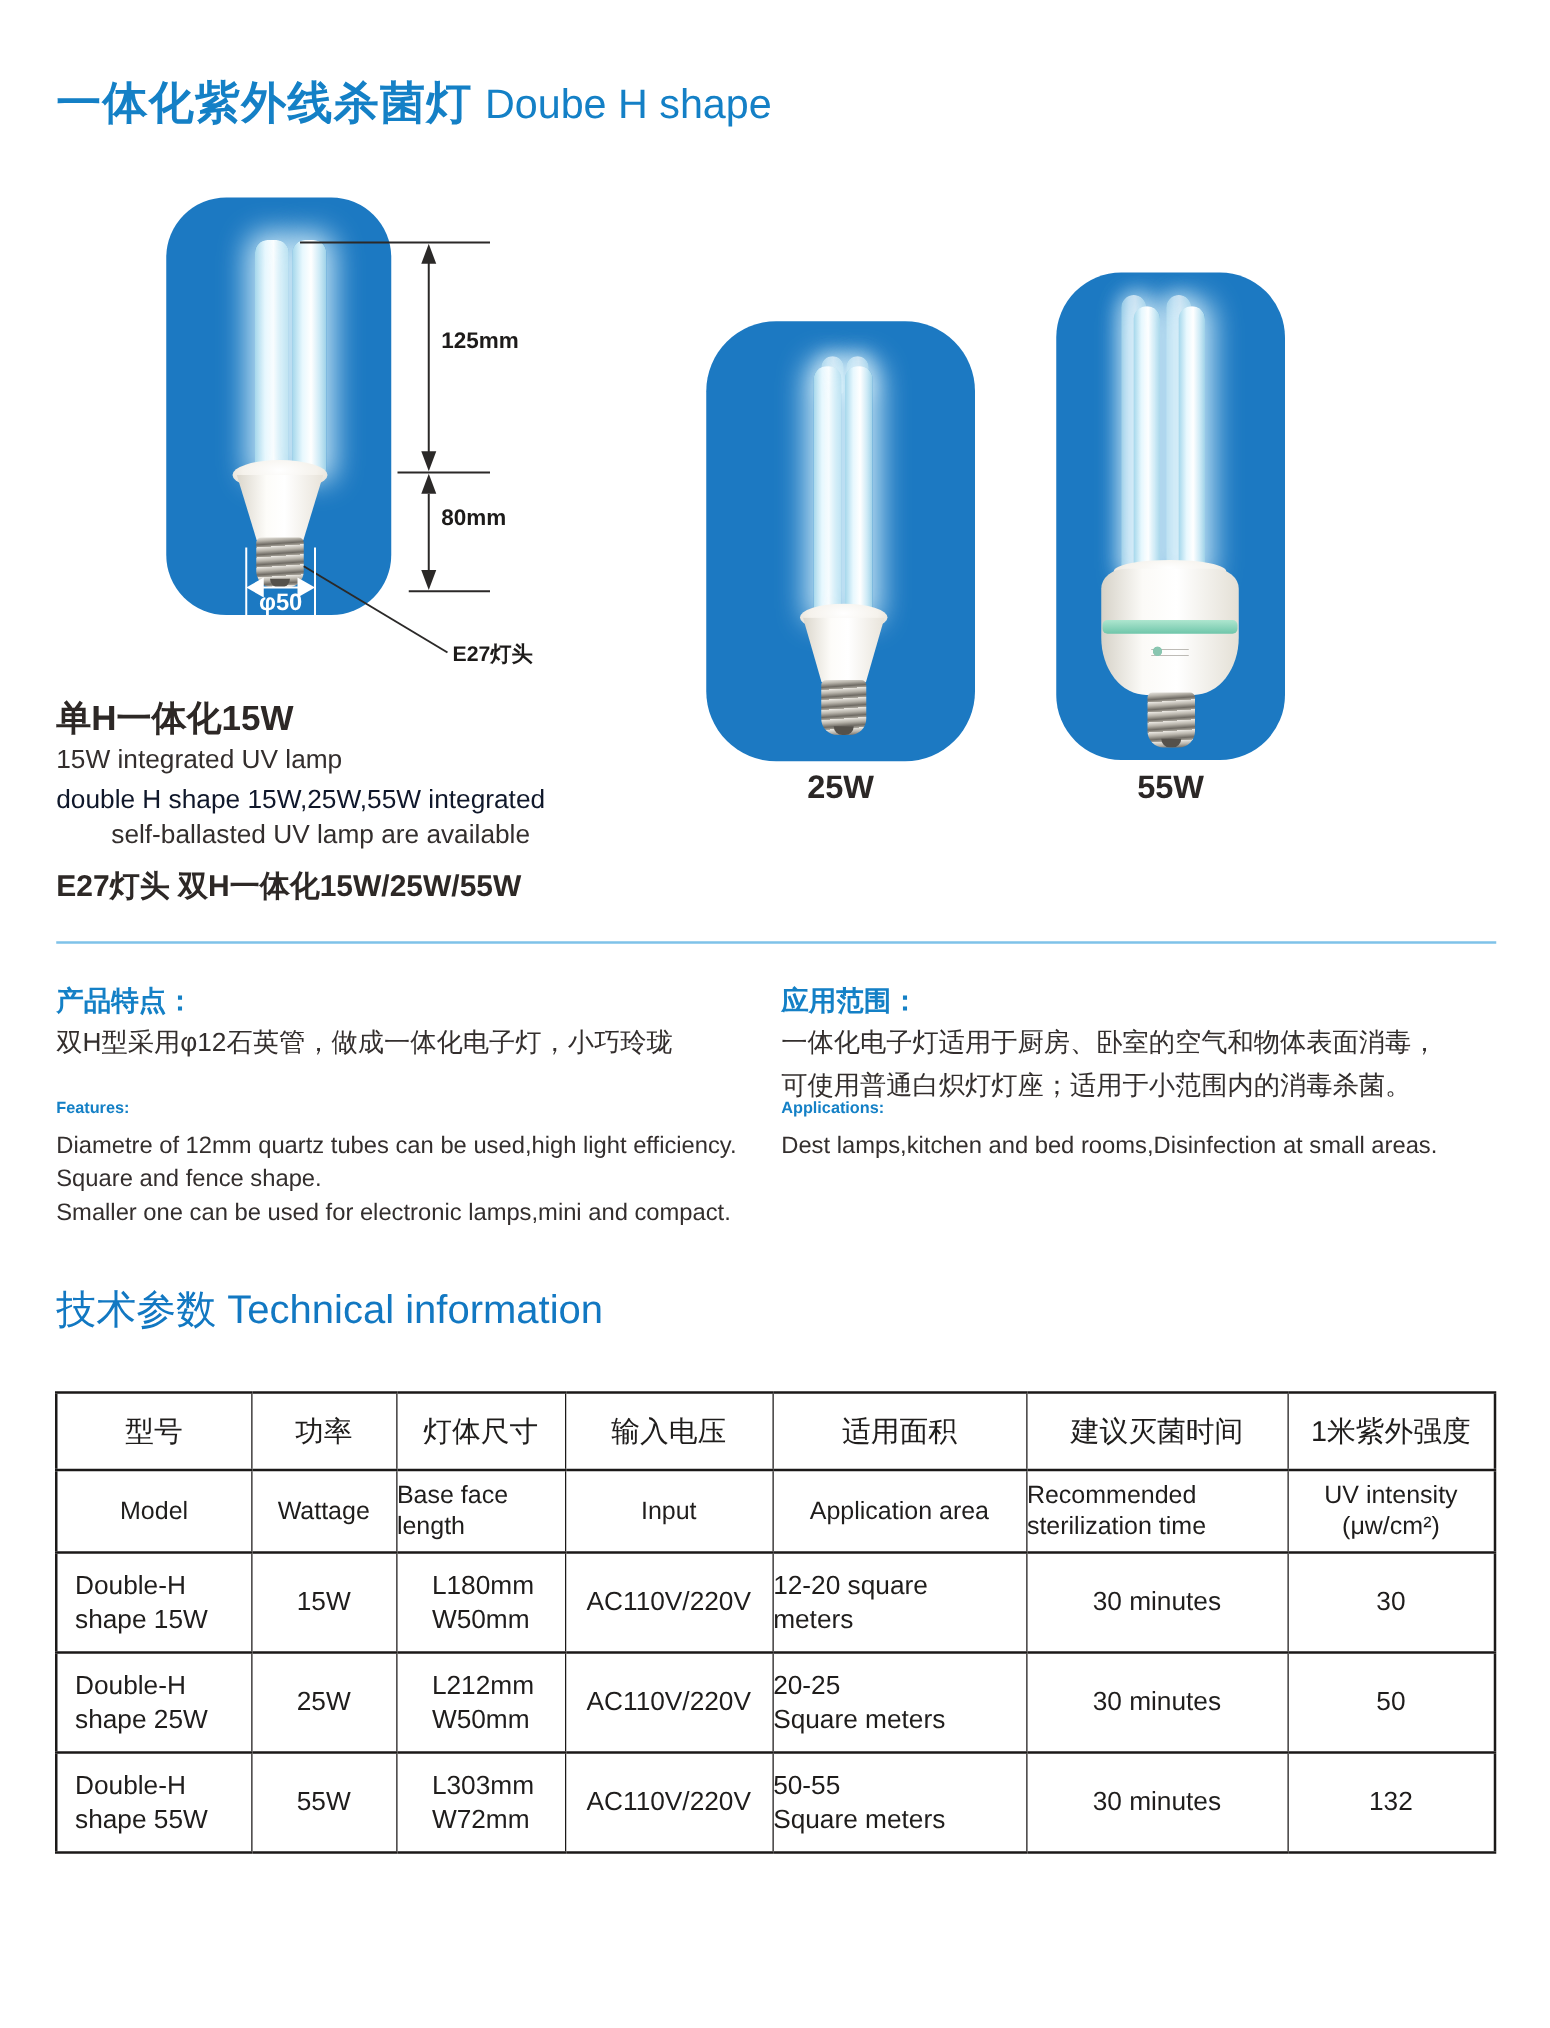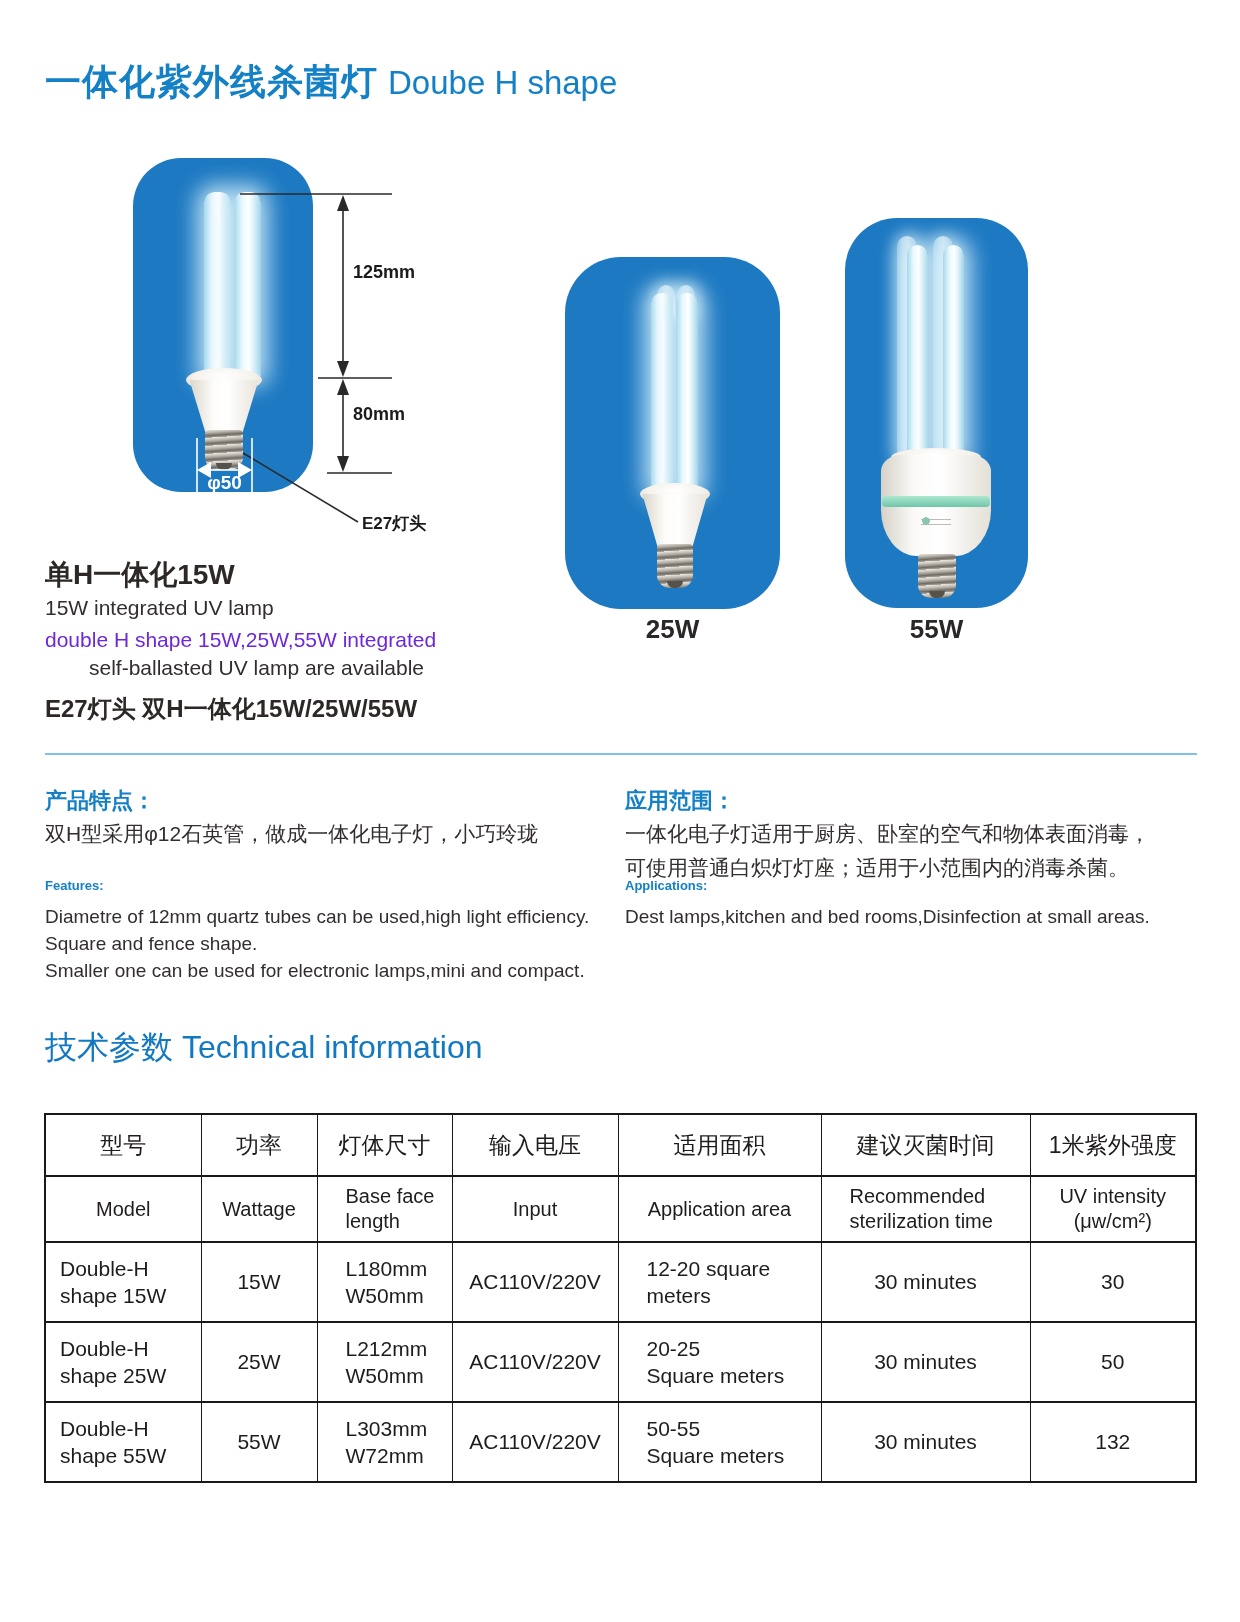--- a/index.html
+++ b/index.html
@@ -52,21 +52,21 @@
   .lbl-e27 { left:362px; top:512px; font-size:17px; }
 
   .watt-label { position:absolute; top:614px; font-size:26px; font-weight:600; color:#2b2726; text-align:center; }
   .watt-25 { left:565px; width:215px; }
   .watt-55 { left:845px; width:183px; }
 
   
   .t { position:absolute; white-space:nowrap; }
   .intro-h1 { left:45px; top:556px; font-size:28px; font-weight:bold; color:#2d2826; }
   .intro-l1 { left:45px; top:596px; font-size:21px; color:#332e2d; }
-  .intro-l2 { left:45px; top:628px; font-size:21px; color:#6d28d9; }
+  .intro-l2 { left:45px; top:628px; font-size:21px; color:#0f172a; }
   .intro-l3 { left:45px; top:656px; font-size:21px; color:#332e2d;margin-left:44px; }
   .intro-h2 { left:45px; top:693px; font-size:24px; font-weight:bold; color:#2d2826; }
 
   .divider { position:absolute; left:45px; top:753px; width:1152px; height:1.5px; background:#7fc2e9; }
 
   .sec-h { font-size:22px; font-weight:bold; color:#1480c6; }
   .sec-h-en { font-size:13px; font-weight:bold; color:#1480c6; }
   .body-zh { font-size:21px; color:#332e2d; }
   .body-en { font-size:19px; color:#332e2d; }
 
@@ -89,21 +89,21 @@
     border-collapse:collapse; table-layout:fixed; color:#1f1d1c; }
   .tech-table, .tech-table th, .tech-table td { border:1px solid #1b1918; }
   .tech-table { border-width:2.5px; }
   .tech-table th, .tech-table td { border-top-width:2px; border-bottom-width:2px;
     text-align:center; vertical-align:middle; font-weight:400; }
   .row-zh th { height:62px; font-size:23px; }
   .row-en th { height:66px; font-size:20px; line-height:1.25; }
   .row-data td { height:80px; font-size:21px; line-height:1.3; }
   .cell-left { text-align:left !important; padding-left:14px; }
   .pl28 { padding-left:28px; }
-  .pl16 { padding-left:28px; }
+  .pl16 { padding-left:0; }
 </style>
 </head>
 <body>
 
 <div class="page">
 
   <div class="page-title">
     <span class="zh">一体化紫外线杀菌灯</span><span class="en">Doube H shape</span>
   </div>
 

